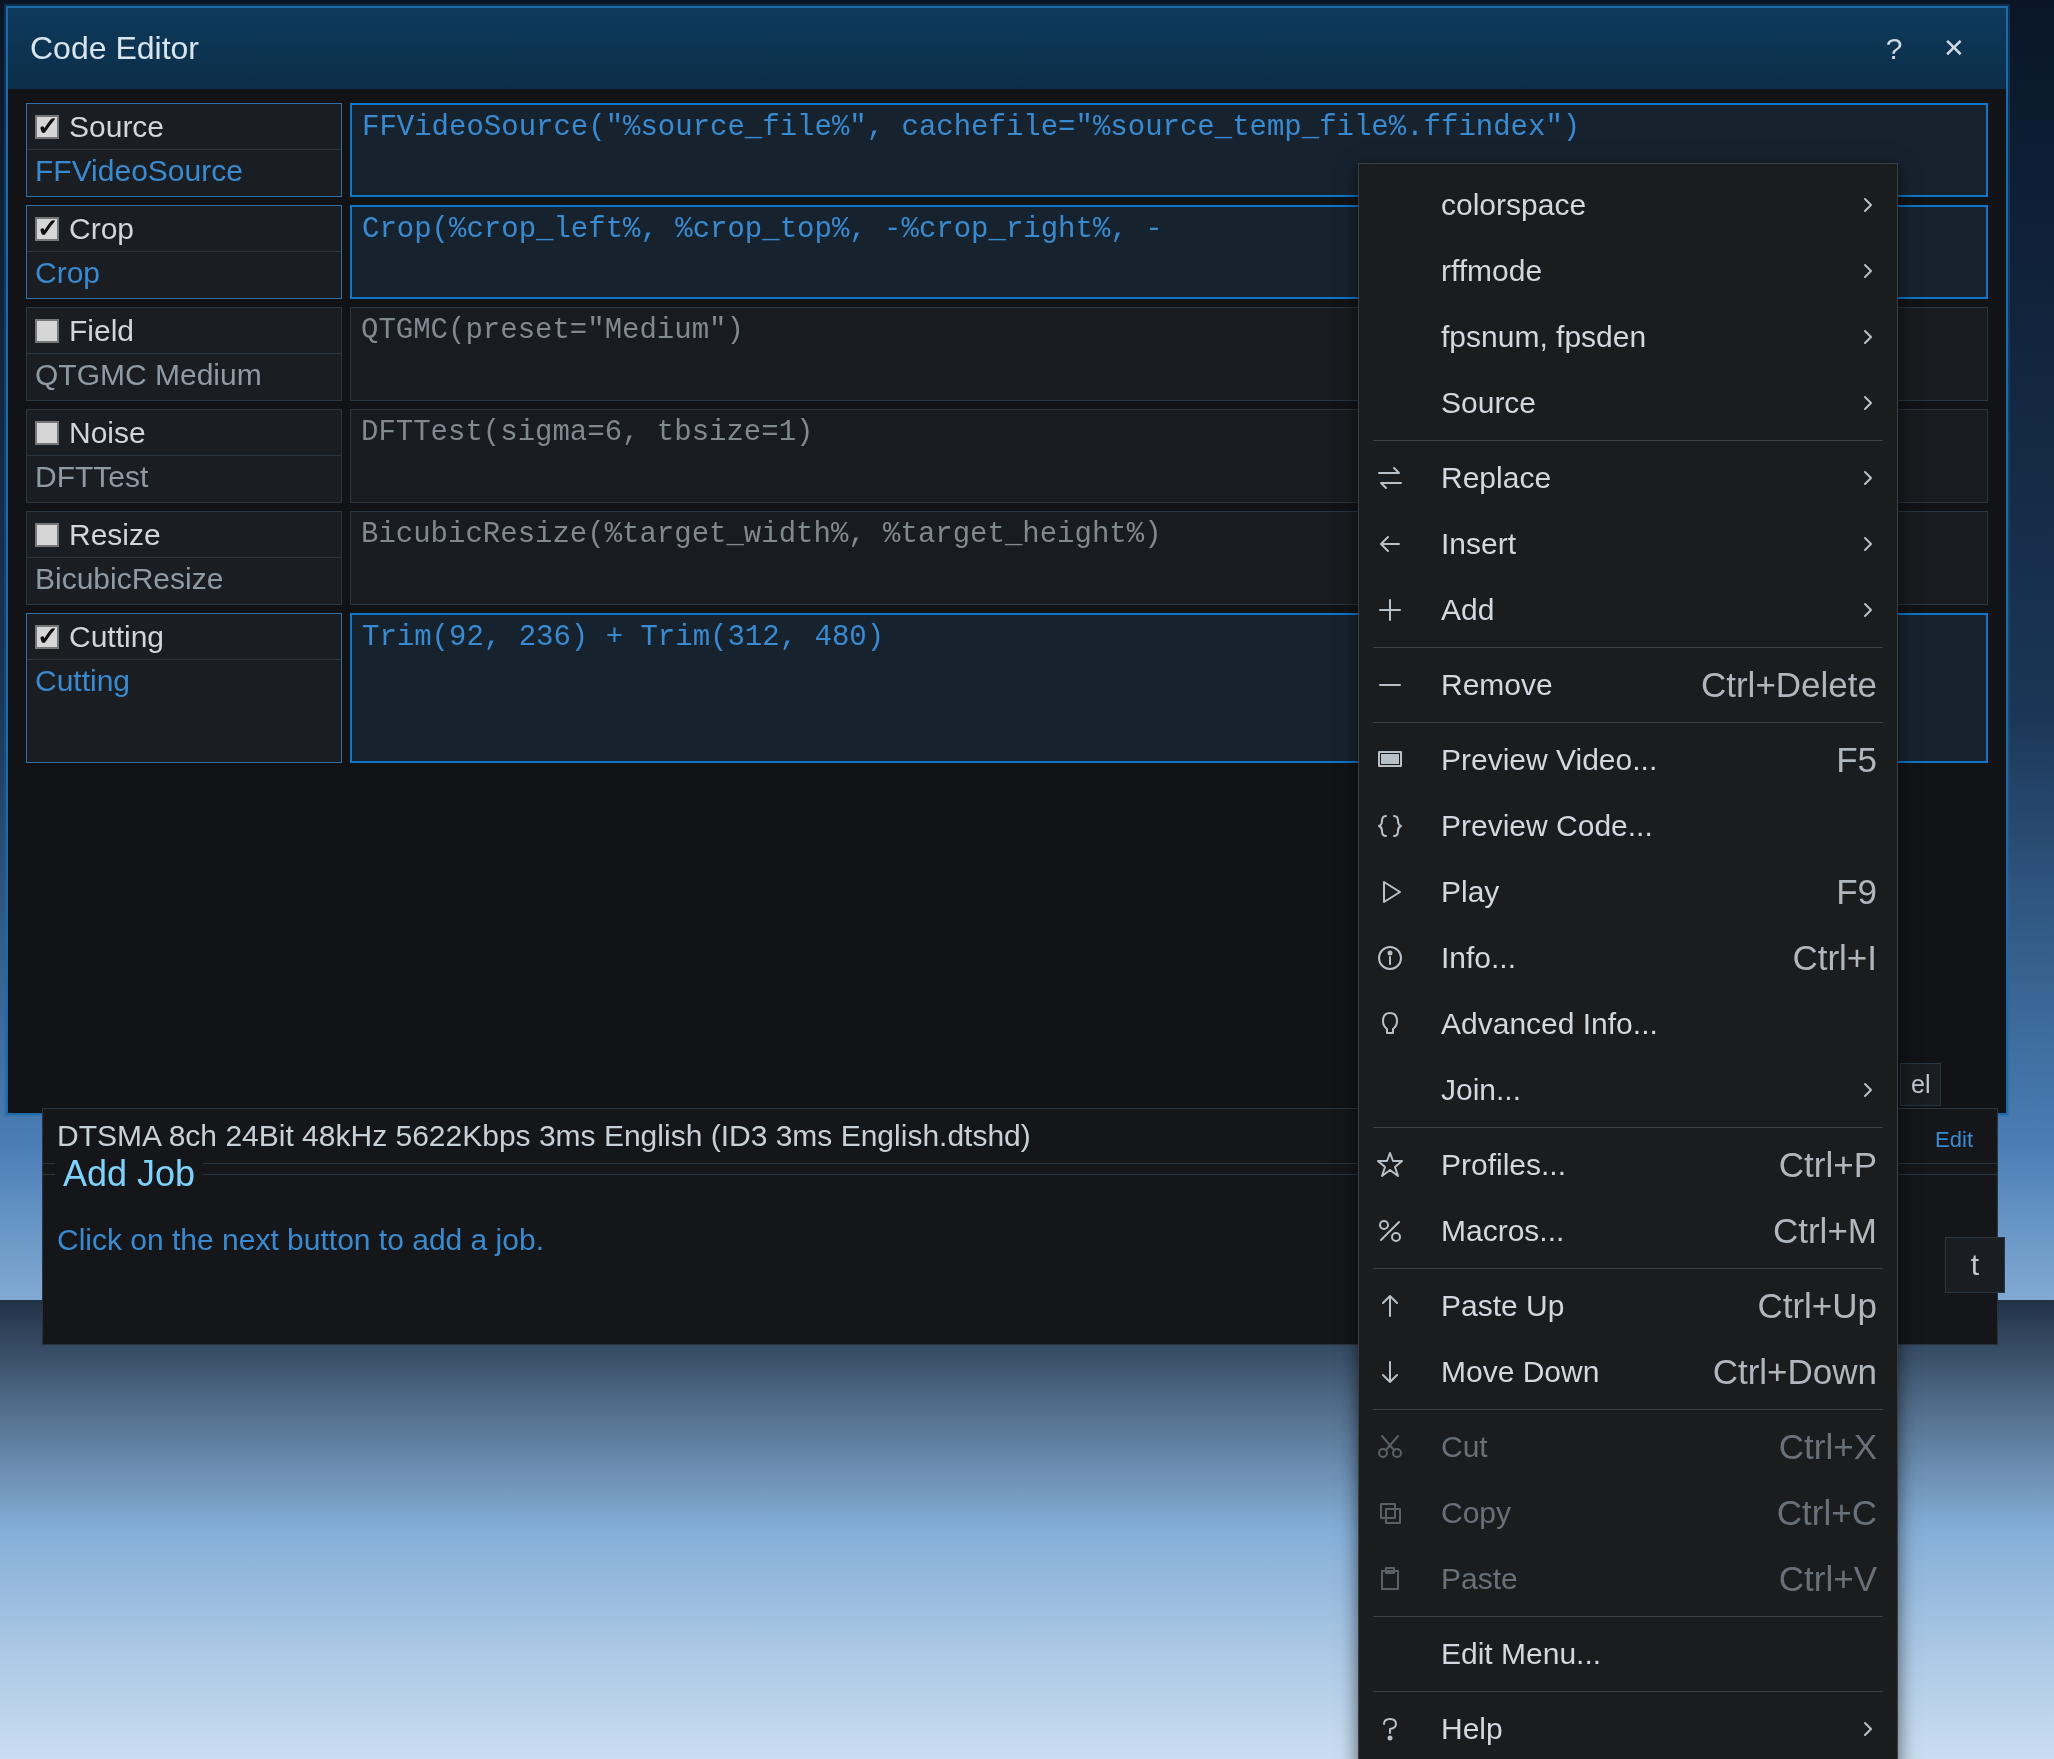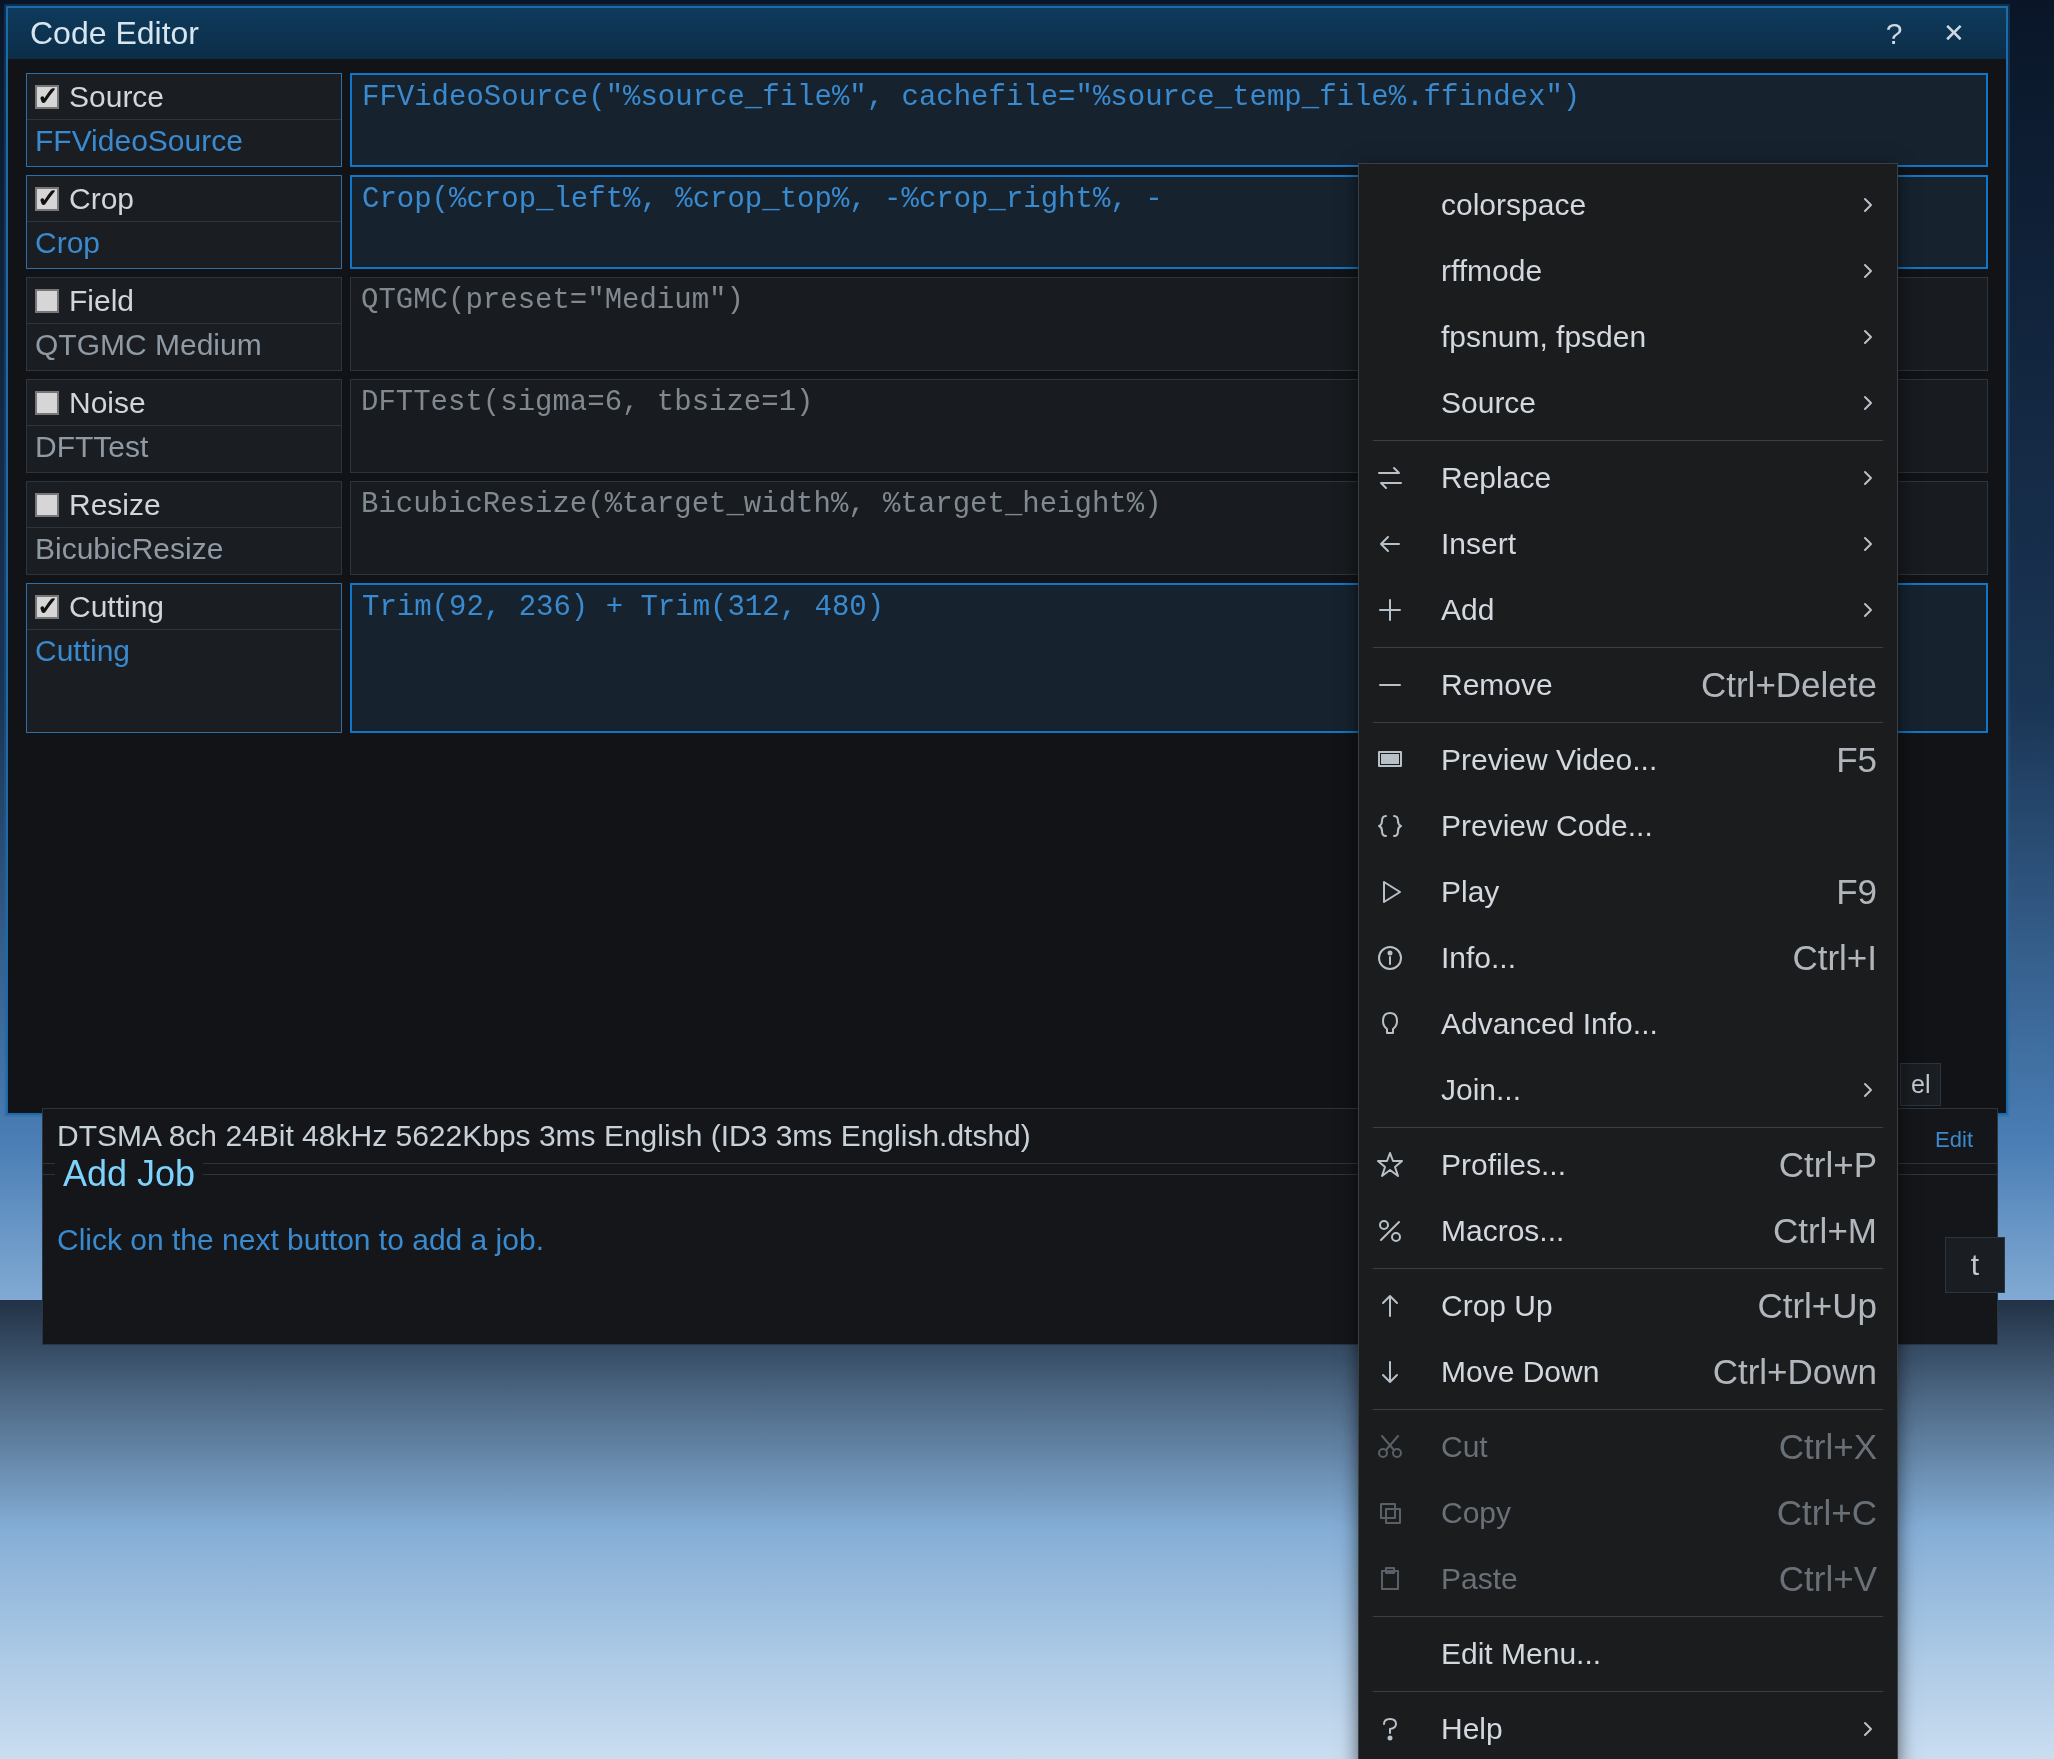--- a/index.html
+++ b/index.html
@@ -23,21 +23,21 @@
   .window {
     position: absolute;
     top: 6px; left: 6px;
     width: 2002px;
     height: 1109px;
     background: #111316;
     border: 2px solid #1e6aa8;
     box-shadow: 0 0 0 2px rgba(30,106,168,0.3);
   }
   .titlebar {
-    height: 51px;
+    height: 81px;
     display: flex;
     align-items: center;
     padding: 0 22px;
     background: linear-gradient(to bottom, #0e3a5c, #0b2e48);
     color: #d8e4ee;
     font-size: 32px;
   }
   .titlebar .title { flex: 1; }
   .titlebar .help-btn, .titlebar .close-btn {
     width: 60px; text-align: center; font-size: 30px; color: #cfd8e2;
@@ -472,21 +472,21 @@
       <span class="label">Macros...</span>
       <span class="shortcut">Ctrl+M</span>
     </div>
     <div class="menu-sep"></div>
     <div class="menu-item">
       <span class="icon-slot">
         <svg width="32" height="32" viewBox="0 0 32 32" fill="none" stroke="#b8c0c8" stroke-width="2" stroke-linecap="round" stroke-linejoin="round">
           <path d="M16 26 V6 M16 6 L9 13 M16 6 L23 13"></path>
         </svg>
       </span>
-      <span class="label">Crop Up</span>
+      <span class="label">Paste Up</span>
       <span class="shortcut">Ctrl+Up</span>
     </div>
     <div class="menu-item">
       <span class="icon-slot">
         <svg width="32" height="32" viewBox="0 0 32 32" fill="none" stroke="#b8c0c8" stroke-width="2" stroke-linecap="round" stroke-linejoin="round">
           <path d="M16 6 V26 M16 26 L9 19 M16 26 L23 19"></path>
         </svg>
       </span>
       <span class="label">Move Down</span>
       <span class="shortcut">Ctrl+Down</span>

